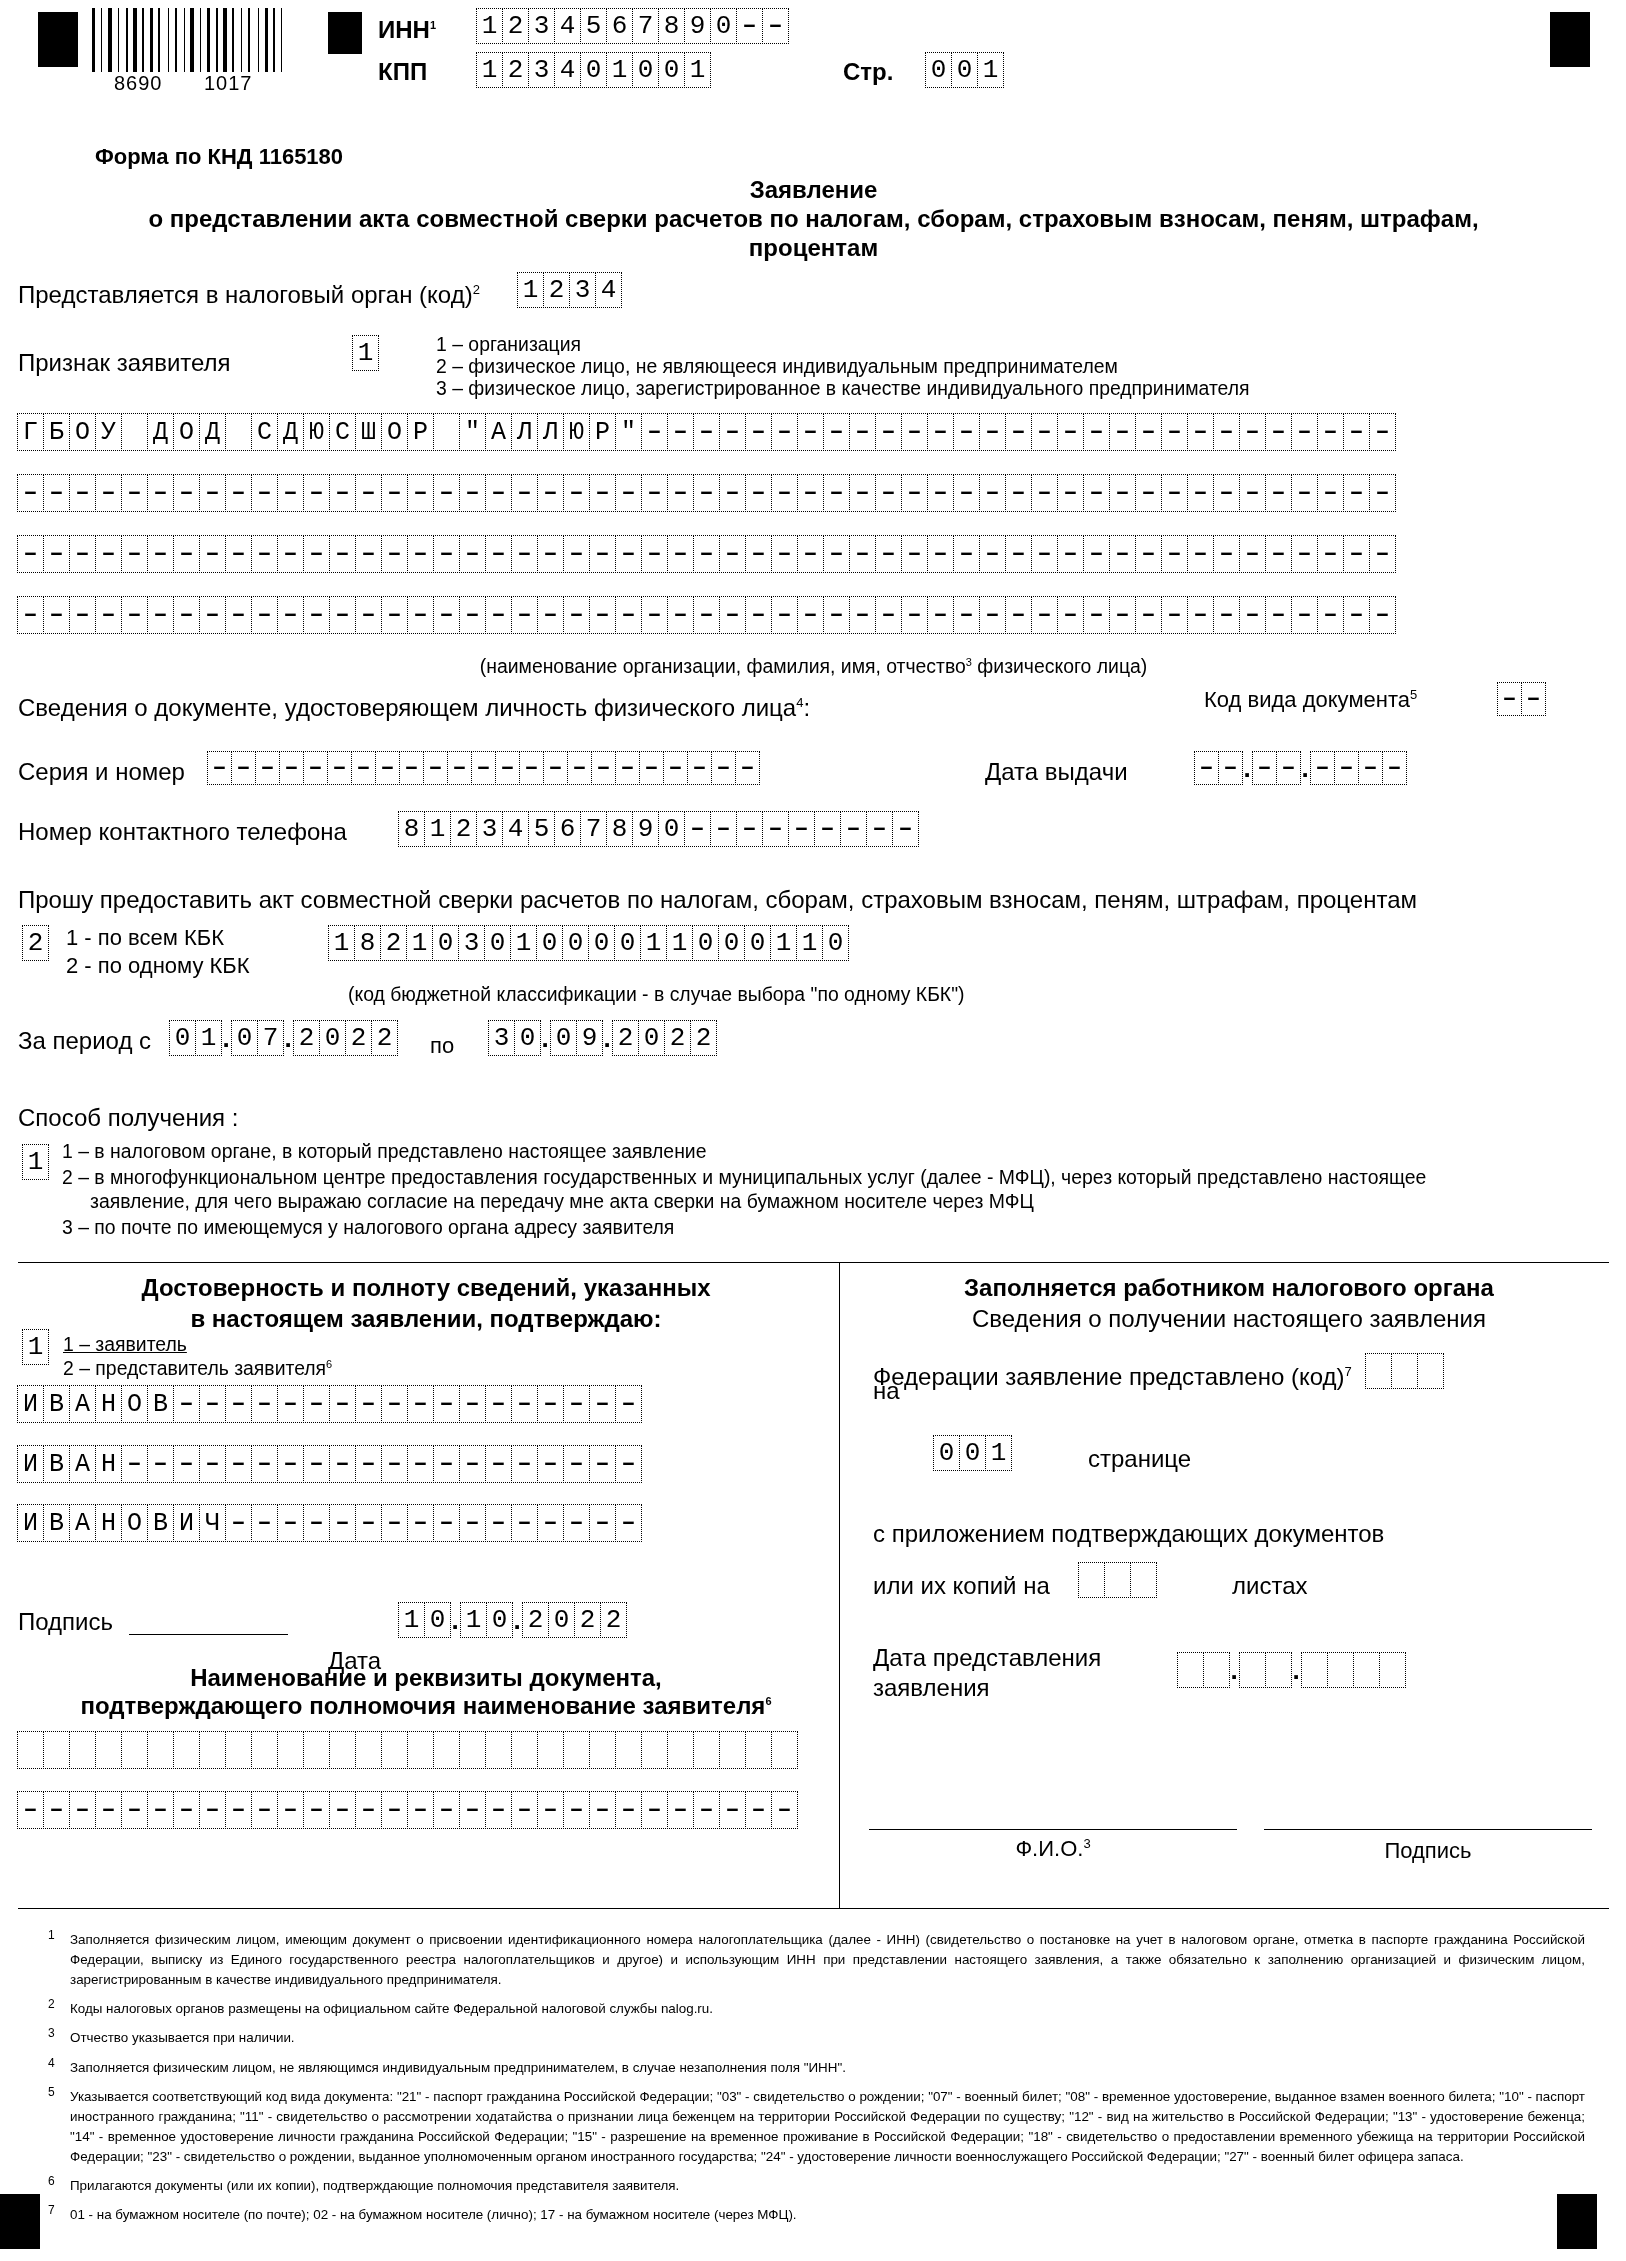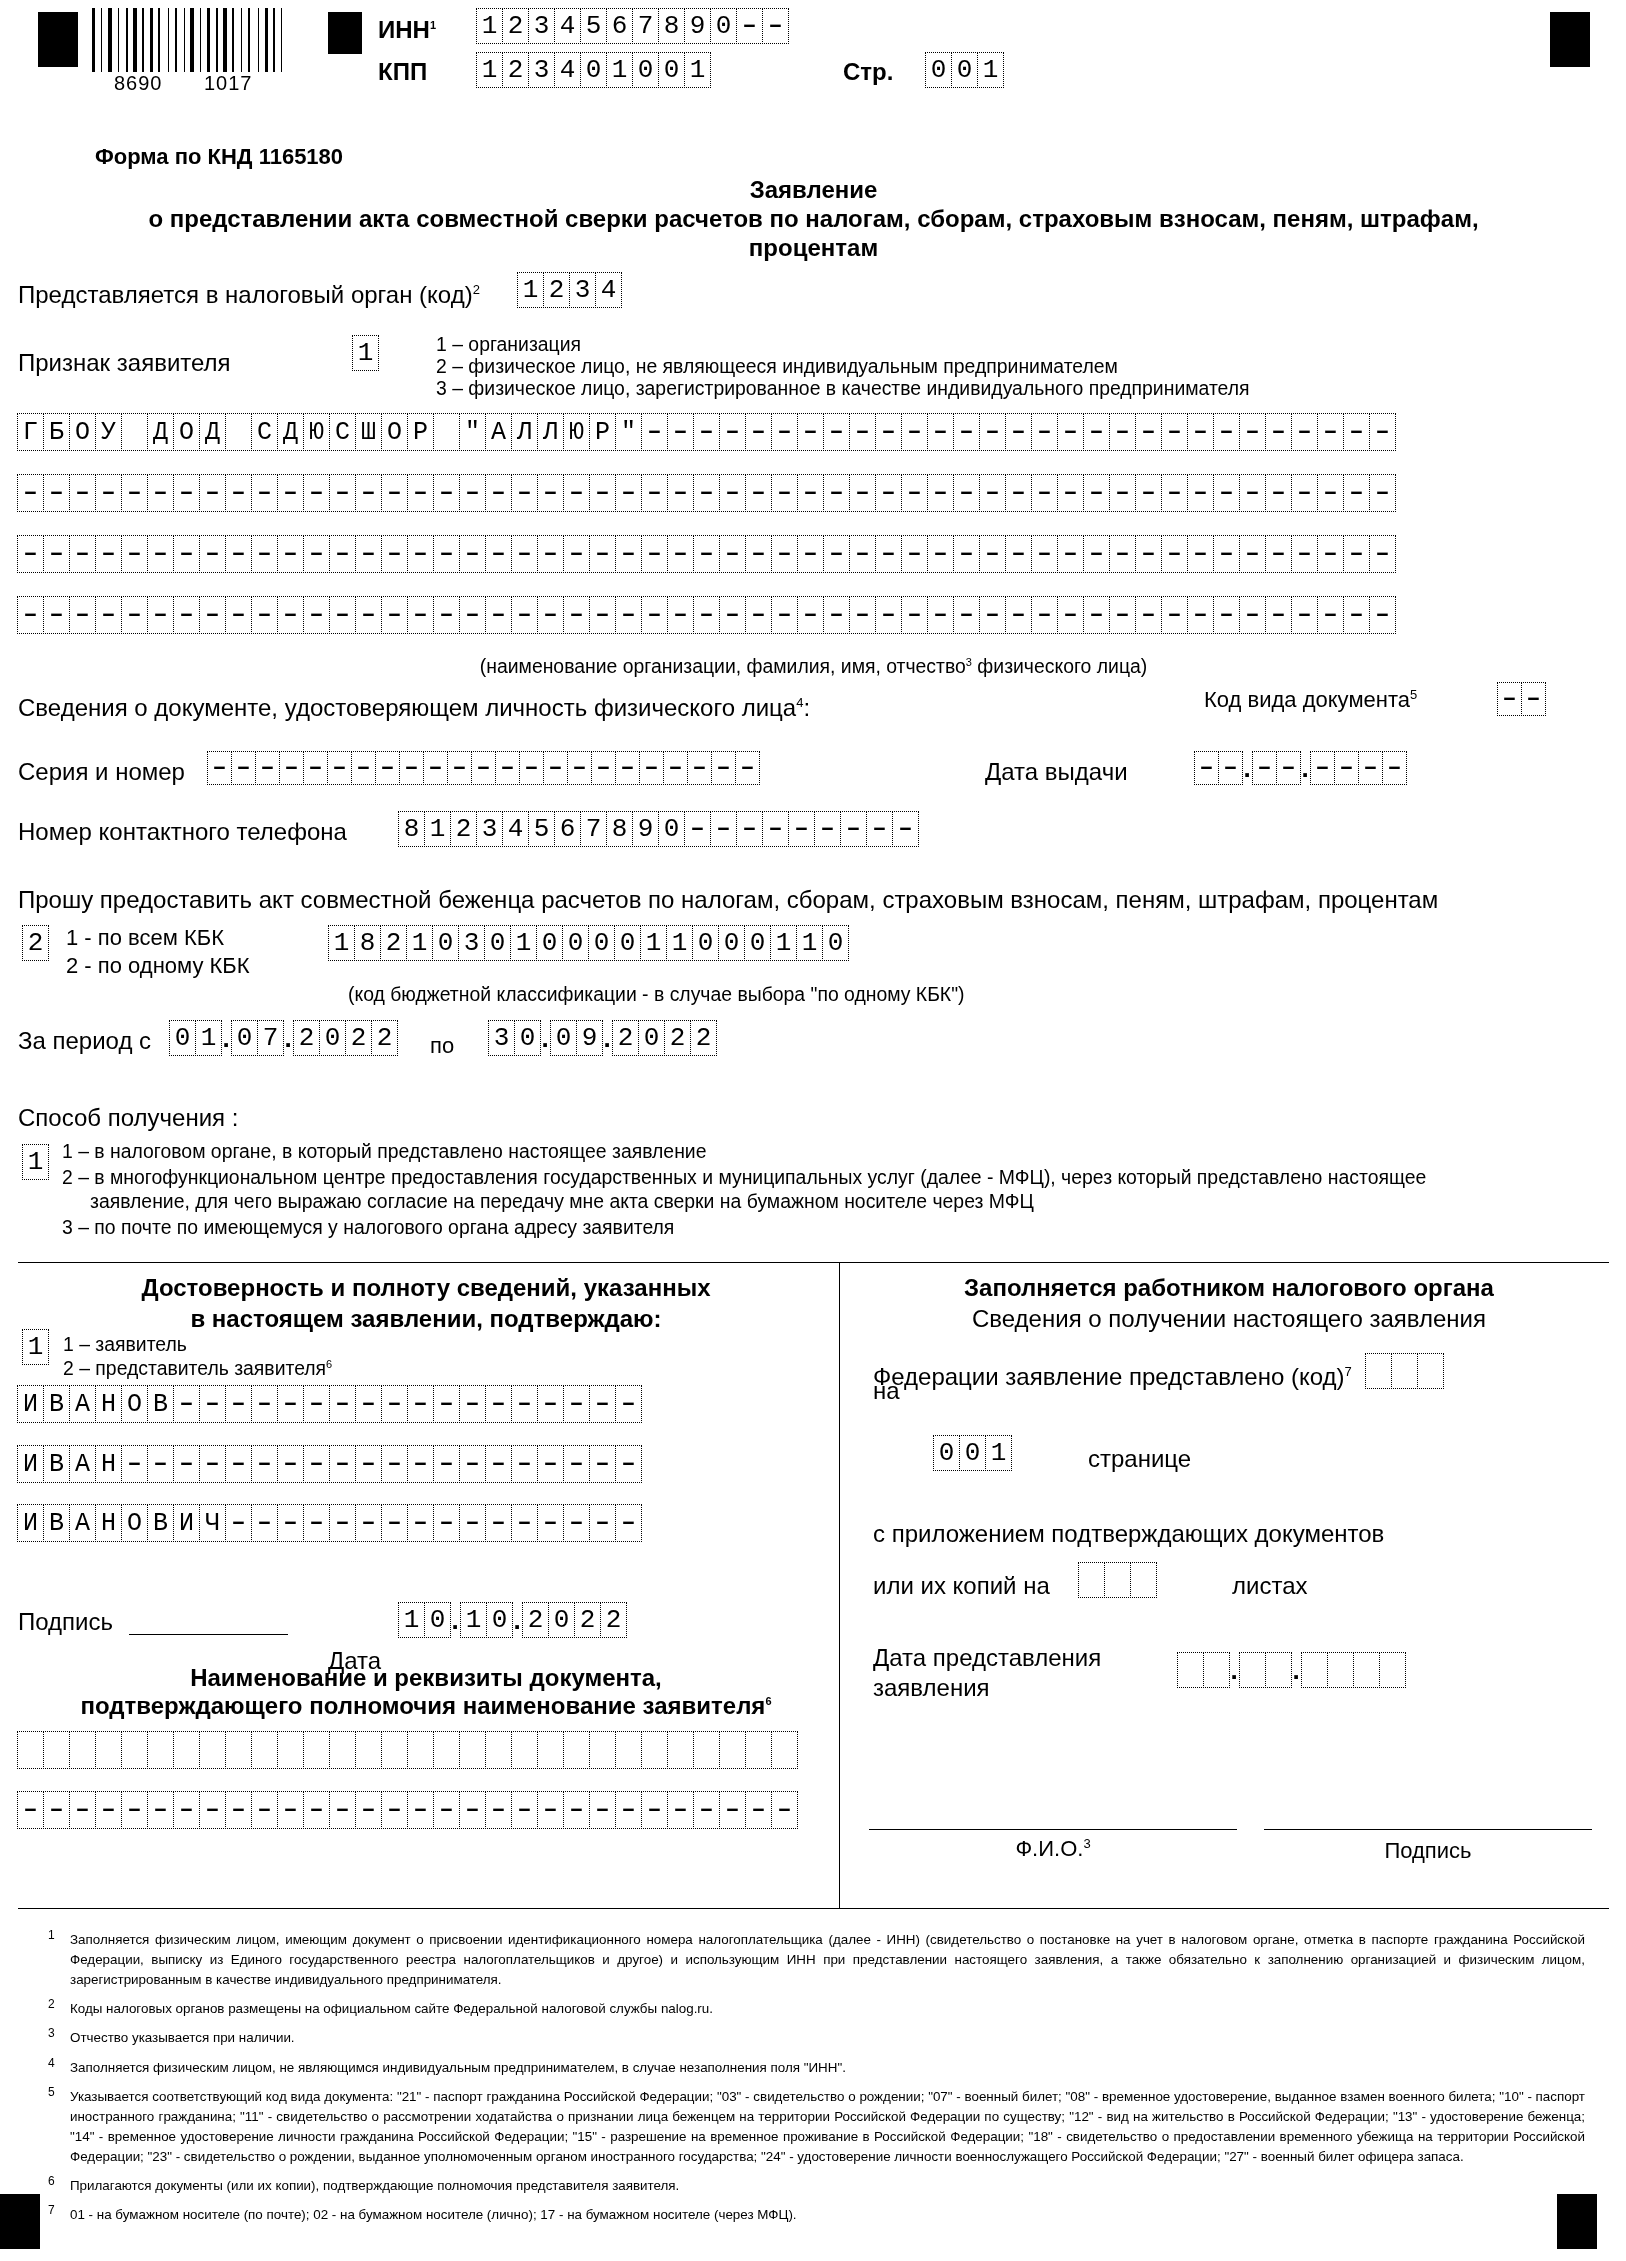--- a/index.html
+++ b/index.html
@@ -790,42 +790,42 @@
       </div>
       <div class="cell c-std">
         <span class="dash">–</span>
       </div>
     </div>
 
   <div class="t s18" style="left: 18px; top: 758px;">Серия и номер</div>
 
   <div class="t s18" style="left: 18px; top: 818px;">Номер контактного телефона</div>
 
-  <div class="t s18" style="left: 18px; top: 886px;">Прошу предоставить акт совместной беженца расчетов по налогам, сборам, страховым взносам, пеням, штрафам, процентам</div>
+  <div class="t s18" style="left: 18px; top: 886px;">Прошу предоставить акт совместной сверки расчетов по налогам, сборам, страховым взносам, пеням, штрафам, процентам</div>
 
   <div class="t s16" style="left: 66px; top: 925px;">1 - по всем КБК</div>
   <div class="t s16" style="left: 66px; top: 953px;">2 - по одному КБК</div>
   <div class="t s14" style="left: 348px; top: 983px;">(код бюджетной классификации - в случае выбора "по одному КБК")</div>
 
   <div class="t s18" style="left: 18px; top: 1027px;">За период с</div>
   <div class="t s16" style="left: 430px; top: 1033px;">по</div>
 
   <div class="t s18" style="left: 18px; top: 1104px;">Способ получения :</div>
   <div class="t s14" style="left: 62px; top: 1140px;">1 – в налоговом органе, в который представлено настоящее заявление</div>
   <div class="t s14" style="left: 62px; top: 1166px;">2 – в многофункциональном центре предоставления государственных и муниципальных услуг (далее - МФЦ), через который представлено настоящее</div>
   <div class="t s14" style="left: 90px; top: 1190px;">заявление, для чего выражаю согласие на передачу мне акта сверки на бумажном носителе через МФЦ</div>
   <div class="t s14" style="left: 62px; top: 1216px;">3 – по почте по имеющемуся у налогового органа адресу заявителя</div>
 
   <hr class="rule" style="left: 18px; top: 1262px; width: 1591px;">
   <div class="vline" style="left: 839px; top: 1262px; height: 647px;"></div>
   <hr class="rule" style="left: 18px; top: 1908px; width: 1591px;">
 
   <div class="t s18 b" style="left: 18px; width: 816px; text-align: center; top: 1274px;">Достоверность и полноту сведений, указанных</div>
   <div class="t s18 b" style="left: 18px; width: 816px; text-align: center; top: 1305px;">в настоящем заявлении, подтверждаю:</div>
-  <div class="t s14" style="left: 63px; top: 1333px;">1 – заявитель</div>
+  <div class="t s14" style="left: 63px; top: 1333px; text-decoration: underline;">1 – заявитель</div>
   <div class="t s14" style="left: 63px; top: 1357px;">
     <span>2 – представитель заявителя</span><span class="sup">6</span>
   </div>
 
 
   <div class="t s18" style="left: 18px; top: 1608px;">Подпись</div>
   <div class="uline" style="left: 129px; top: 1634px; width: 159px;"></div>
   <div class="t s18" style="left: 328px; top: 1608px; margin-top: 39px;">Дата</div>
 
   <div class="t s18 b" style="left: 18px; width: 816px; text-align: center; top: 1664px;">Наименование и реквизиты документа,</div>

